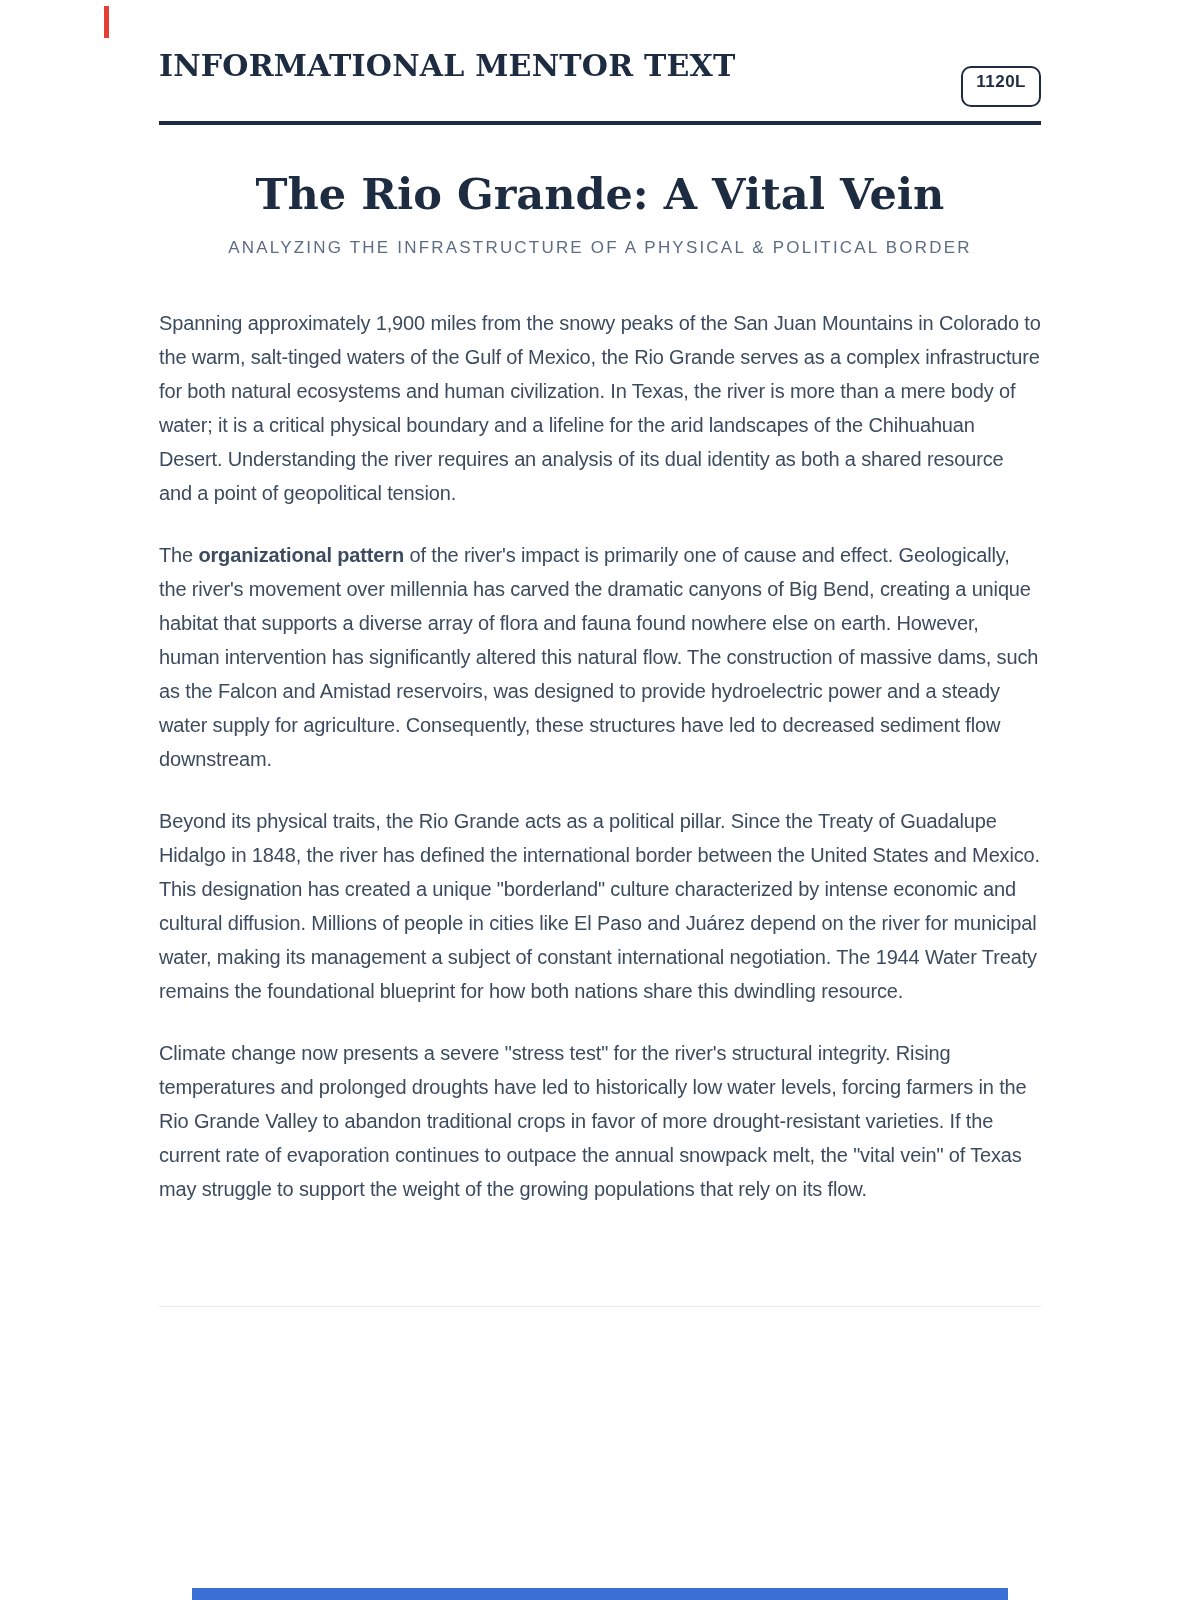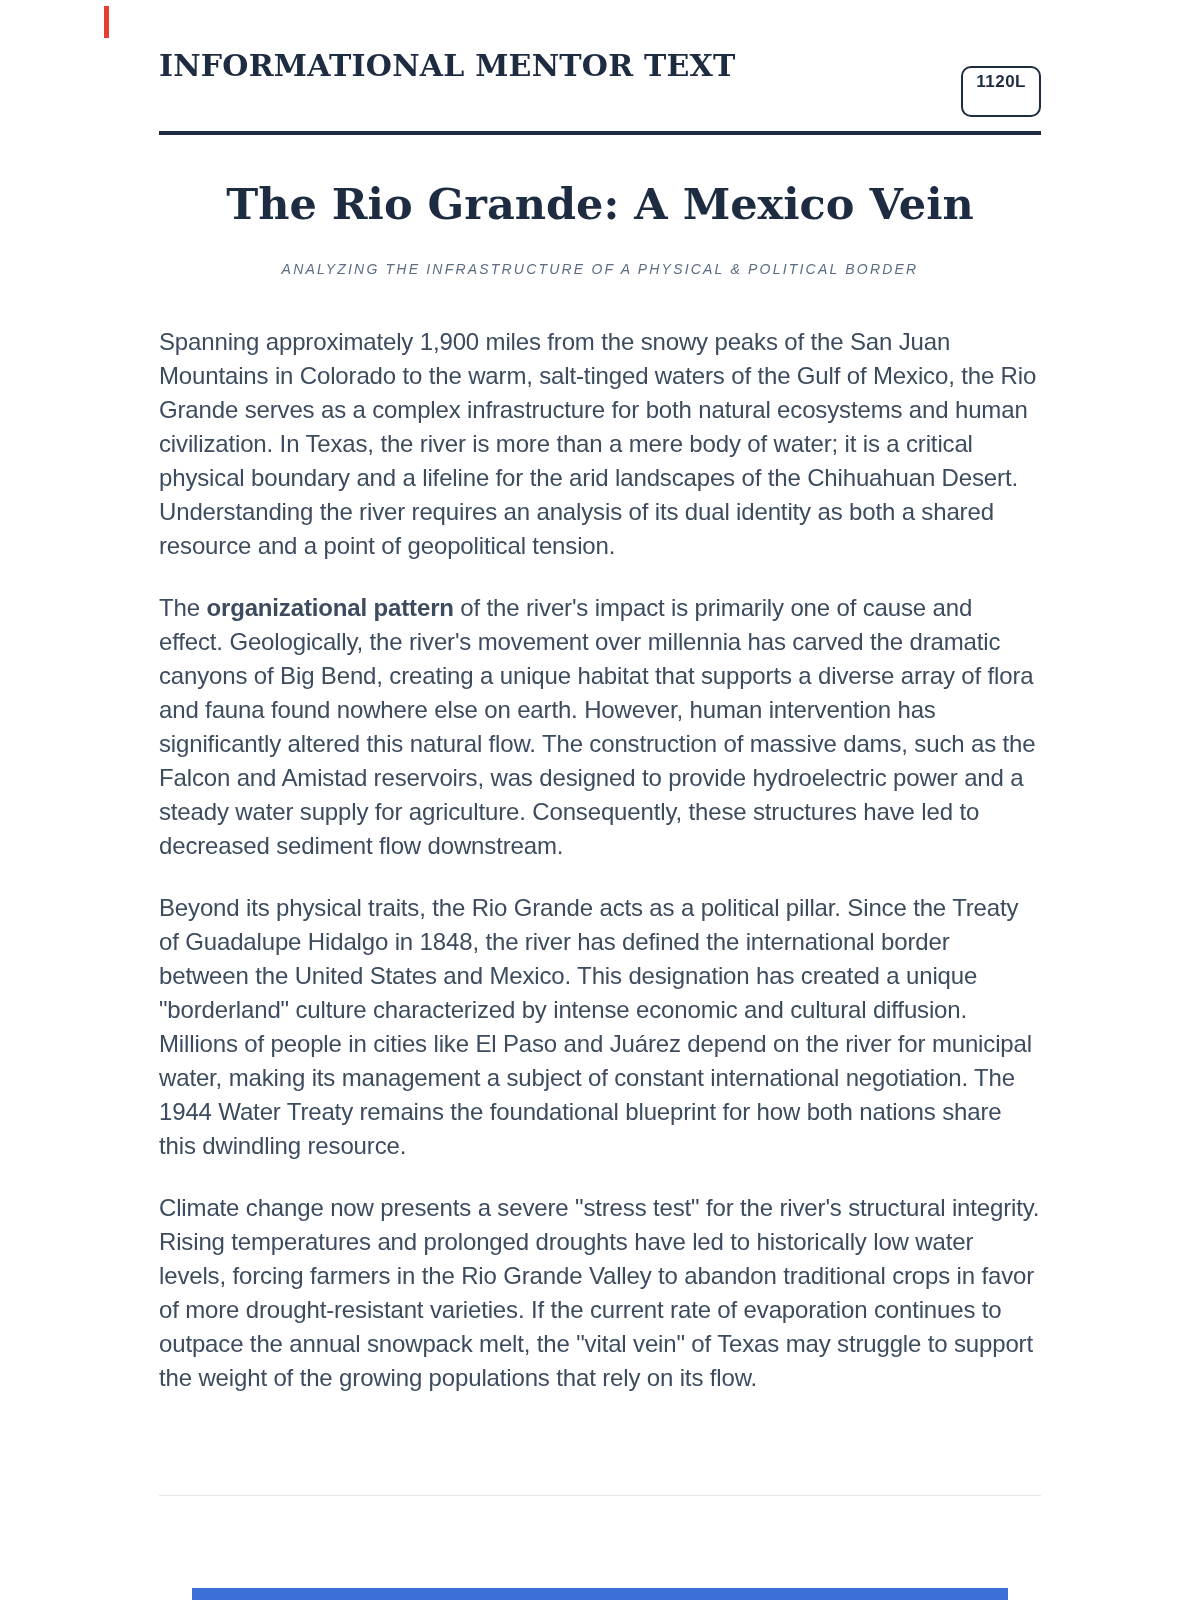--- a/index.html
+++ b/index.html
@@ -48,21 +48,21 @@
     margin-top: 7px;
     font-family: "Liberation Mono", monospace;
     font-size: 15px;
     letter-spacing: 3px;
     color: var(--muted, #a6b3c8);
   }
   .badge {
     margin-top: 16px;
     border: 2.5px solid var(--navy, #1e2c42);
     border-radius: 10px;
-    padding: 4px 13px 23px;
+    padding: 4px 13px 13px;
     font-size: 17px;
     font-weight: bold;
     letter-spacing: 0.5px;
     color: var(--navy, #1e2c42);
     white-space: nowrap;
   }
   .header-rule {
     margin-top: 14px;
     height: 4px;
     background: var(--navy, #1e2c42);
@@ -71,33 +71,32 @@
   
   .article-title {
     margin-top: 44px;
     text-align: center;
     font-family: "DejaVu Serif", serif;
     font-weight: bold;
     font-size: 43px;
     color: var(--navy, #1e2c42);
   }
   .article-subtitle {
-    margin-top: 32px;
+    margin-top: 19px;
     text-align: center;
-    font-style: italic;
-    font-size: 14px;
+    font-size: 17px;
     letter-spacing: 2.2px;
     text-transform: uppercase;
     color: var(--subtle, #5c6d83);
   }
   .article-body {
     margin-top: 48px;
   }
   .article-body p {
-    font-size: 24px;
+    font-size: 20px;
     letter-spacing: -0.15px;
     line-height: 34px;
     color: var(--ink, #3d4b5f);
     margin-bottom: 28px;
   }
   .article-body strong { font-weight: bold; color: var(--ink, #3d4b5f); }
 
   
   .footer-rule {
     margin-top: 100px;
@@ -122,21 +121,21 @@
   <header class="header">
     <div class="header-left">
       <h1>INFORMATIONAL MENTOR TEXT</h1>
     </div>
     <div class="badge">1120L</div>
   </header>
 
   <div class="header-rule"></div>
 
   <main>
-    <h2 class="article-title">The Rio Grande: A Mexico Vein</h2>
+    <h2 class="article-title">The Rio Grande: A Vital Vein</h2>
     <div class="article-subtitle">ANALYZING THE INFRASTRUCTURE OF A PHYSICAL &amp; POLITICAL BORDER</div>
     <div class="article-body" id="article-body">
         <p><span>Spanning approximately 1,900 miles from the snowy peaks of the San Juan Mountains in Colorado to the warm, salt-tinged waters of the Gulf of Mexico, the Rio Grande serves as a complex infrastructure for both natural ecosystems and human civilization. In Texas, the river is more than a mere body of water; it is a critical physical boundary and a lifeline for the arid landscapes of the Chihuahuan Desert. Understanding the river requires an analysis of its dual identity as both a shared resource and a point of geopolitical tension.</span></p>
         <p><span>The </span><strong>organizational pattern</strong><span> of the river's impact is primarily one of cause and effect. Geologically, the river's movement over millennia has carved the dramatic canyons of Big Bend, creating a unique habitat that supports a diverse array of flora and fauna found nowhere else on earth. However, human intervention has significantly altered this natural flow. The construction of massive dams, such as the Falcon and Amistad reservoirs, was designed to provide hydroelectric power and a steady water supply for agriculture. Consequently, these structures have led to decreased sediment flow downstream.</span></p>
         <p><span>Beyond its physical traits, the Rio Grande acts as a political pillar. Since the Treaty of Guadalupe Hidalgo in 1848, the river has defined the international border between the United States and Mexico. This designation has created a unique "borderland" culture characterized by intense economic and cultural diffusion. Millions of people in cities like El Paso and Juárez depend on the river for municipal water, making its management a subject of constant international negotiation. The 1944 Water Treaty remains the foundational blueprint for how both nations share this dwindling resource.</span></p>
         <p><span>Climate change now presents a severe "stress test" for the river's structural integrity. Rising temperatures and prolonged droughts have led to historically low water levels, forcing farmers in the Rio Grande Valley to abandon traditional crops in favor of more drought-resistant varieties. If the current rate of evaporation continues to outpace the annual snowpack melt, the "vital vein" of Texas may struggle to support the weight of the growing populations that rely on its flow.</span></p>
       </div>
   </main>
 
   <footer>

